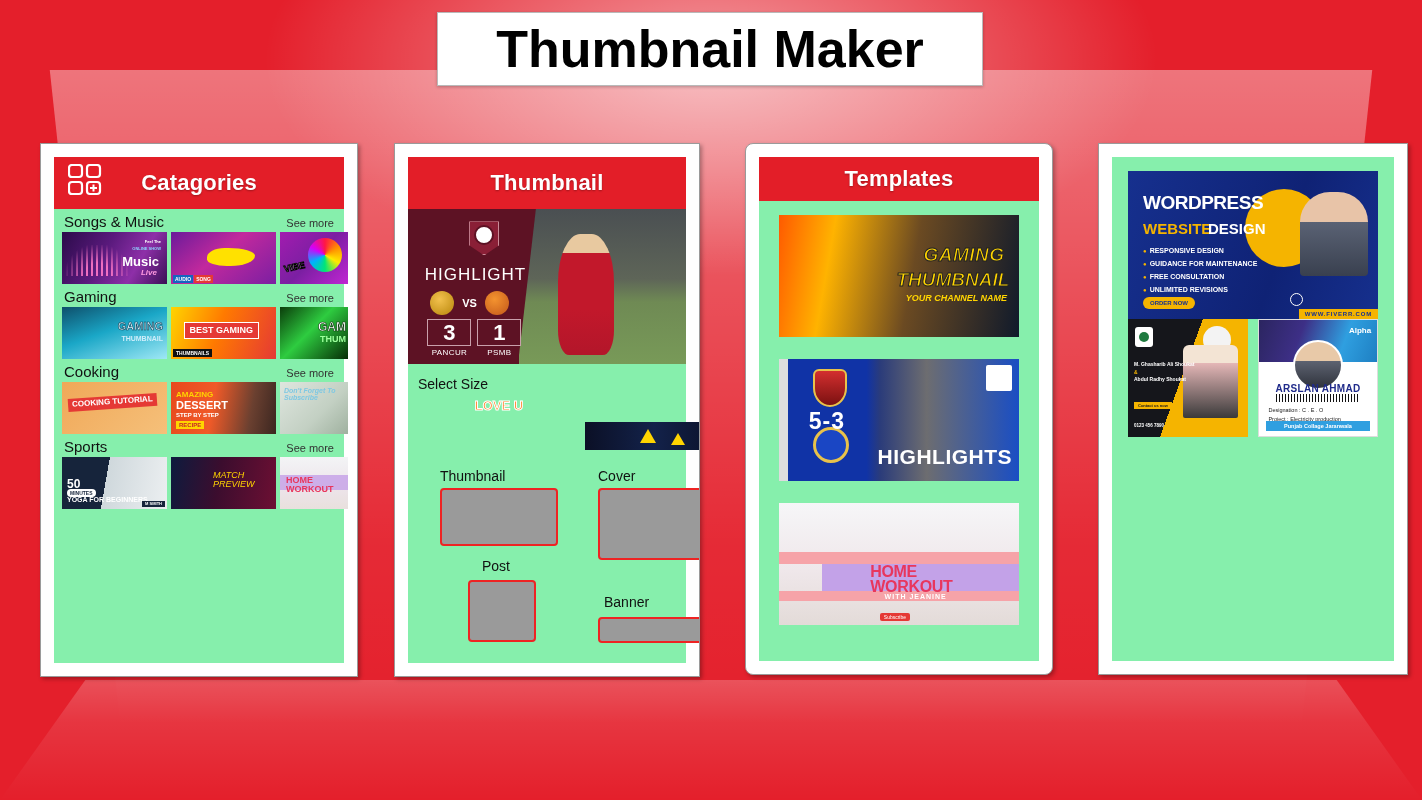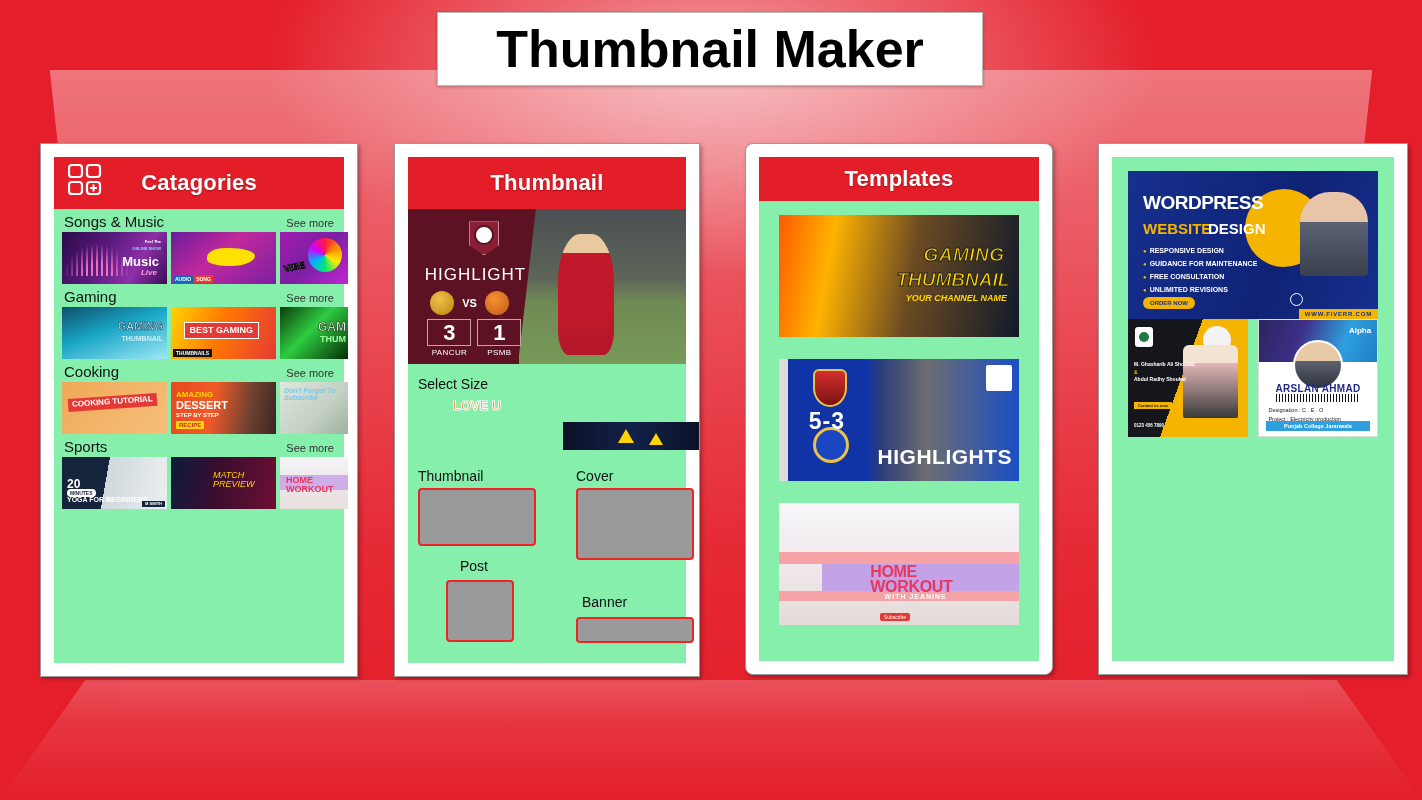--- a/index.html
+++ b/index.html
@@ -102,21 +102,21 @@
   .cat-name { font-size: 15px; color: #111; font-weight: normal; }
   .see-more { font-size: 11px; color: #333; align-self: flex-end; padding-bottom: 1px; }
   .cat-thumbs { display: flex; gap: 4px; }
   .cat-thumbs .tile { width: 105px; height: 52px; overflow: hidden; position: relative; flex: 0 0 auto; }
   .cat-thumbs .tile.clip { width: 68px; }
 
   
   .thumb-head { height: 52px; }
   .hero { width: 100%; height: 155px; position: relative; overflow: hidden; }
   .select-size-label { font-size: 14px; color: #111; padding: 12px 10px 6px 10px; }
-  .size-grid { position: relative; padding: 0 10px; height: 260px; }
+  .size-grid { position: relative; padding: 0 10px; height: 260px; margin-left: 22px; }
   .ph-box {
     background: #9a9a9a; border: 2px solid #ee2323; border-radius: 4px;
     position: absolute;
   }
   .size-caption { position: absolute; font-size: 14px; color: #111; }
   .sample-thumb { position: absolute; left: 10px; top: 0; width: 118px; height: 62px; overflow: hidden; }
   .sample-cover { position: absolute; left: 155px; top: 24px; width: 138px; height: 28px; overflow: hidden; }
 
   
   .tpl-head { height: 44px; }
@@ -404,21 +404,21 @@
           </div>
         </div>
 
         <div class="cat-row-title">
           <span class="cat-name">Sports</span>
           <span class="see-more">See more</span>
         </div>
         <div class="cat-thumbs">
           <div class="tile">
             <div class="art a-yoga">
-              <span class="num">20</span>
+              <span class="num">50</span>
               <span class="min">MINUTES</span>
               <span class="yg">YOGA FOR BEGINNERS</span>
               <span class="art-label" style="right:2px;bottom:2px;font-size:4px;background:#16243b;padding:1px 3px;">M SMITH</span>
             </div>
           </div>
           <div class="tile">
             <div class="art a-match">
               <span class="t"><span>MATCH</span><br><span>PREVIEW</span></span>
             </div>
           </div>

